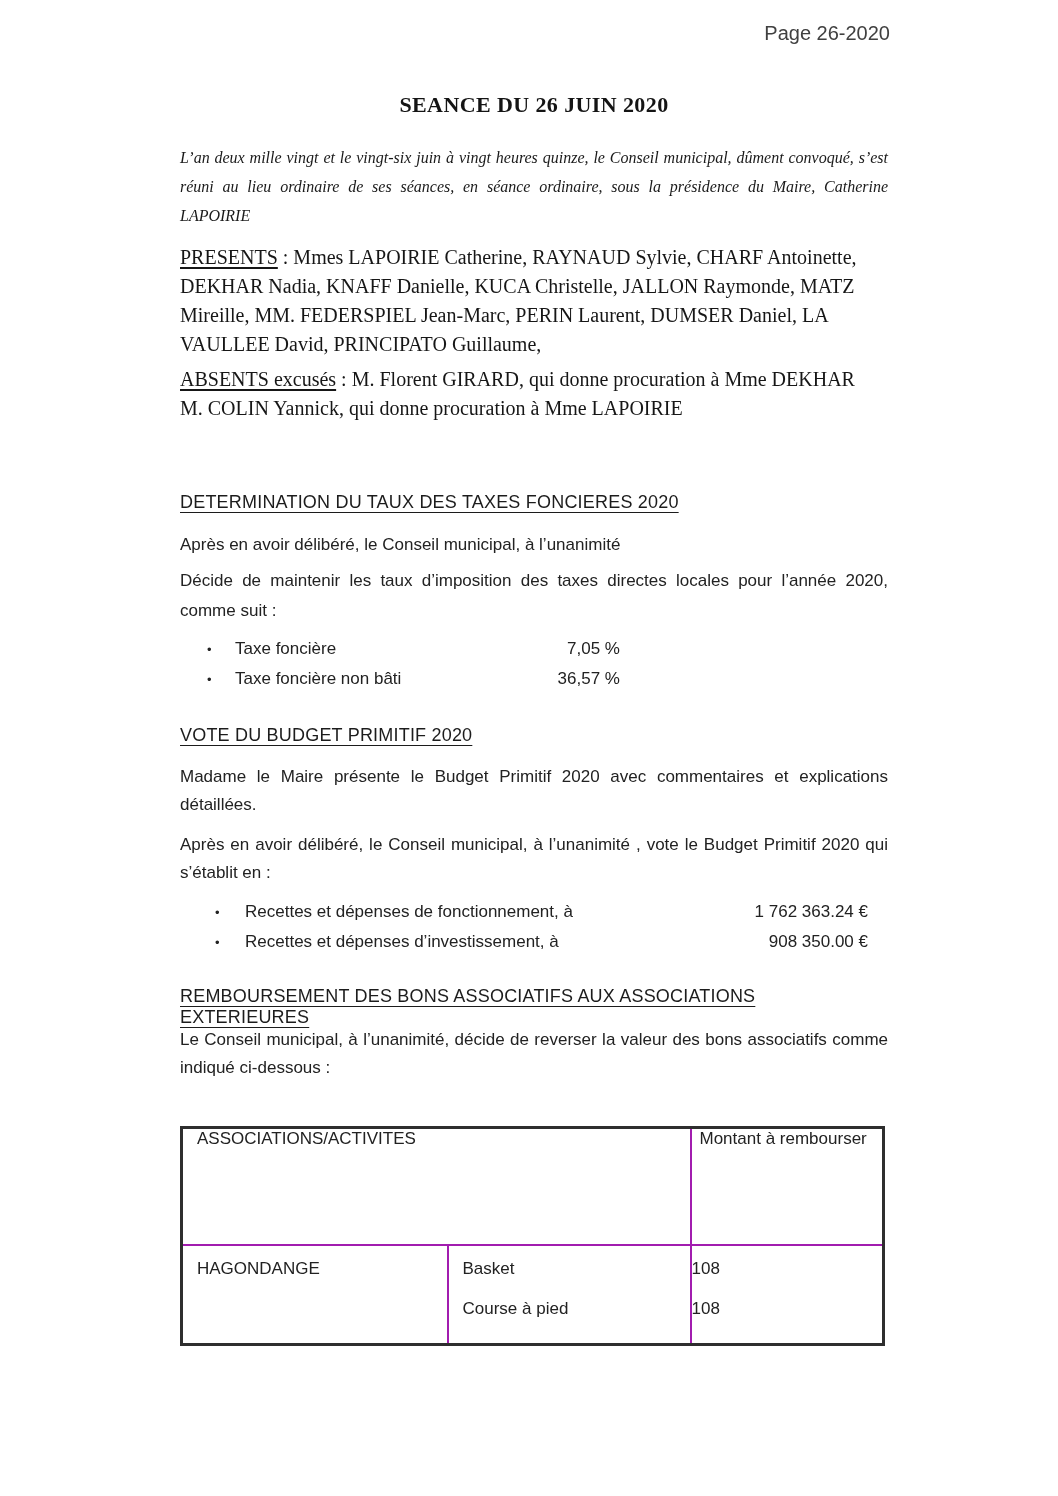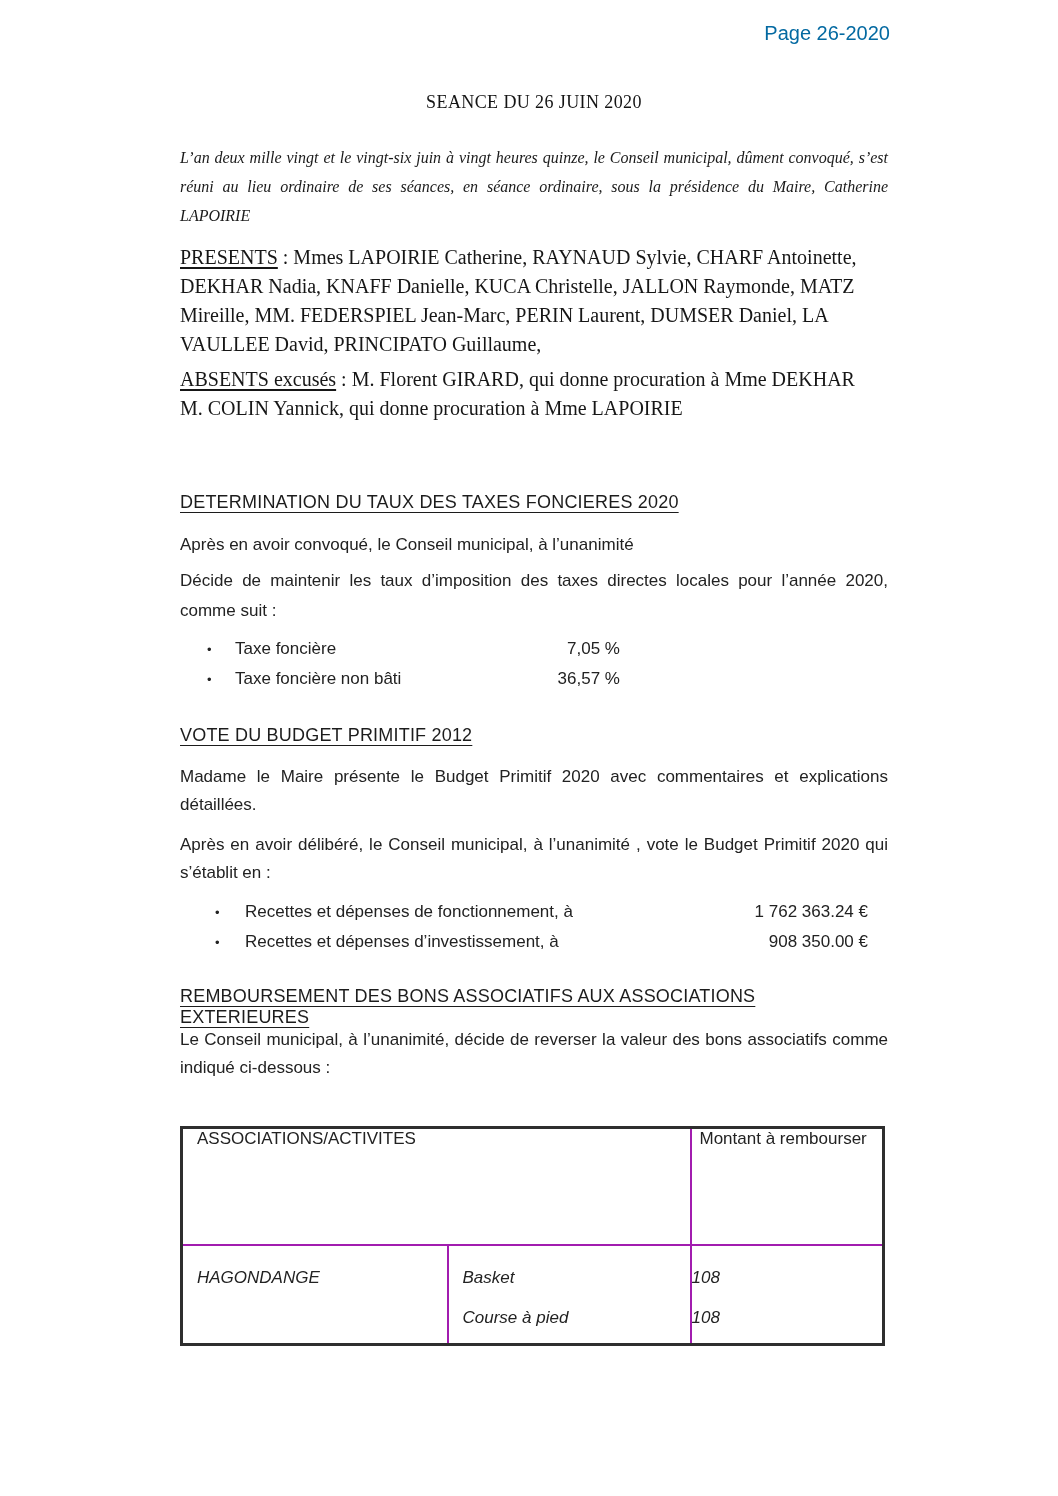--- a/index.html
+++ b/index.html
@@ -12,27 +12,27 @@
   .page {
     position:relative;
     width:1058px; height:1496px;
     background:#ffffff;
     overflow:hidden;
   }
   .block { position:absolute; left:180px; width:708px; }
 
   .page-number {
     position:absolute; top:22px; right:168px;
-    font-size:20px; color:#0369a1;
+    font-size:20px; color:#404040;
   }
 
   .doc-title {
     top:92px; text-align:center;
     font-family:"Liberation Serif", serif;
-    font-weight:normal; font-size:18px; letter-spacing:0.4px;
+    font-weight:bold; font-size:22px; letter-spacing:0.4px;
     color:#141414;
   }
 
   .intro {
     top:143px;
     font-family:"Liberation Serif", serif;
     font-style:italic; font-size:16px; line-height:29px;
     text-align:justify; color:#1a1a1a;
   }
 
@@ -79,21 +79,21 @@
 
   .assoc-table-wrap { top:1126px; }
   table.assoc-table {
     border-collapse:collapse; table-layout:fixed;
     width:702px; font-size:17px; color:#222222;
     border:3px solid #2e2e2e;
   }
   table.assoc-table td { border:2px solid #a21caf; vertical-align:top; }
   td.hdr-left  { height:117px; vertical-align:middle; padding-left:14px; }
   td.hdr-right { vertical-align:middle; padding-left:8px; }
-  td.body-cell { height:100px; padding-top:18px;font-style:italic; }
+  td.body-cell { height:100px; padding-top:9px; }
   td.cell-assoc { padding-left:14px; }
   td.cell-activities { padding-left:14px; }
   td.cell-amounts { padding-right:10px; text-align:left; }
   .cell-line { line-height:28px; }
   .cell-line + .cell-line { margin-top:12px; }
 </style>
 </head>
 <body>
 
 <div class="page">
@@ -105,37 +105,37 @@
   <p class="block intro">L’an deux mille vingt et le vingt-six juin à vingt heures quinze, le Conseil municipal, dûment convoqué, s’est réuni au lieu ordinaire de ses séances, en séance ordinaire, sous la présidence du Maire, Catherine LAPOIRIE</p>
 
   <p class="block serif-para presents"><span class="u-label">PRESENTS</span><span> : Mmes LAPOIRIE Catherine, RAYNAUD Sylvie, CHARF Antoinette, DEKHAR Nadia, KNAFF Danielle, KUCA Christelle, JALLON Raymonde, MATZ Mireille, MM. FEDERSPIEL Jean-Marc, PERIN Laurent, DUMSER Daniel, LA VAULLEE David, PRINCIPATO Guillaume,</span></p>
 
   <div class="block serif-para absents">
     <p><span class="u-label">ABSENTS excusés</span><span> : M. Florent GIRARD, qui donne procuration à Mme DEKHAR</span></p>
     <p>M. COLIN Yannick, qui donne procuration à Mme LAPOIRIE</p>
   </div>
 
   <div class="block sec-heading heading-taxes">DETERMINATION DU TAUX DES TAXES FONCIERES 2020</div>
-  <p class="block sans-para taxes-p1">Après en avoir convoqué, le Conseil municipal, à l’unanimité</p>
+  <p class="block sans-para taxes-p1">Après en avoir délibéré, le Conseil municipal, à l’unanimité</p>
   <p class="block sans-para taxes-p2 just">Décide de maintenir les taux d’imposition des taxes directes locales pour l’année 2020, comme suit :</p>
 
   <div class="block taxes-items">
     <div class="item-row">
       <span class="bullet">•</span>
       <span class="item-label">Taxe foncière</span>
       <span class="item-value">7,05 %</span>
     </div>
     <div class="item-row">
       <span class="bullet">•</span>
       <span class="item-label">Taxe foncière non bâti</span>
       <span class="item-value">36,57 %</span>
     </div>
   </div>
 
-  <div class="block sec-heading heading-budget">VOTE DU BUDGET PRIMITIF 2012</div>
+  <div class="block sec-heading heading-budget">VOTE DU BUDGET PRIMITIF 2020</div>
   <p class="block sans-para budget-p1 just">Madame le Maire présente le Budget Primitif 2020 avec commentaires et explications détaillées.</p>
   <p class="block sans-para budget-p2 just">Après en avoir délibéré, le Conseil municipal, à l’unanimité , vote le Budget Primitif 2020 qui s’établit en :</p>
 
   <div class="block budget-items">
     <div class="item-row">
       <span class="bullet">•</span>
       <span class="item-label">Recettes et dépenses de fonctionnement, à</span>
       <span class="item-value">1 762 363.24 €</span>
     </div>
     <div class="item-row">

